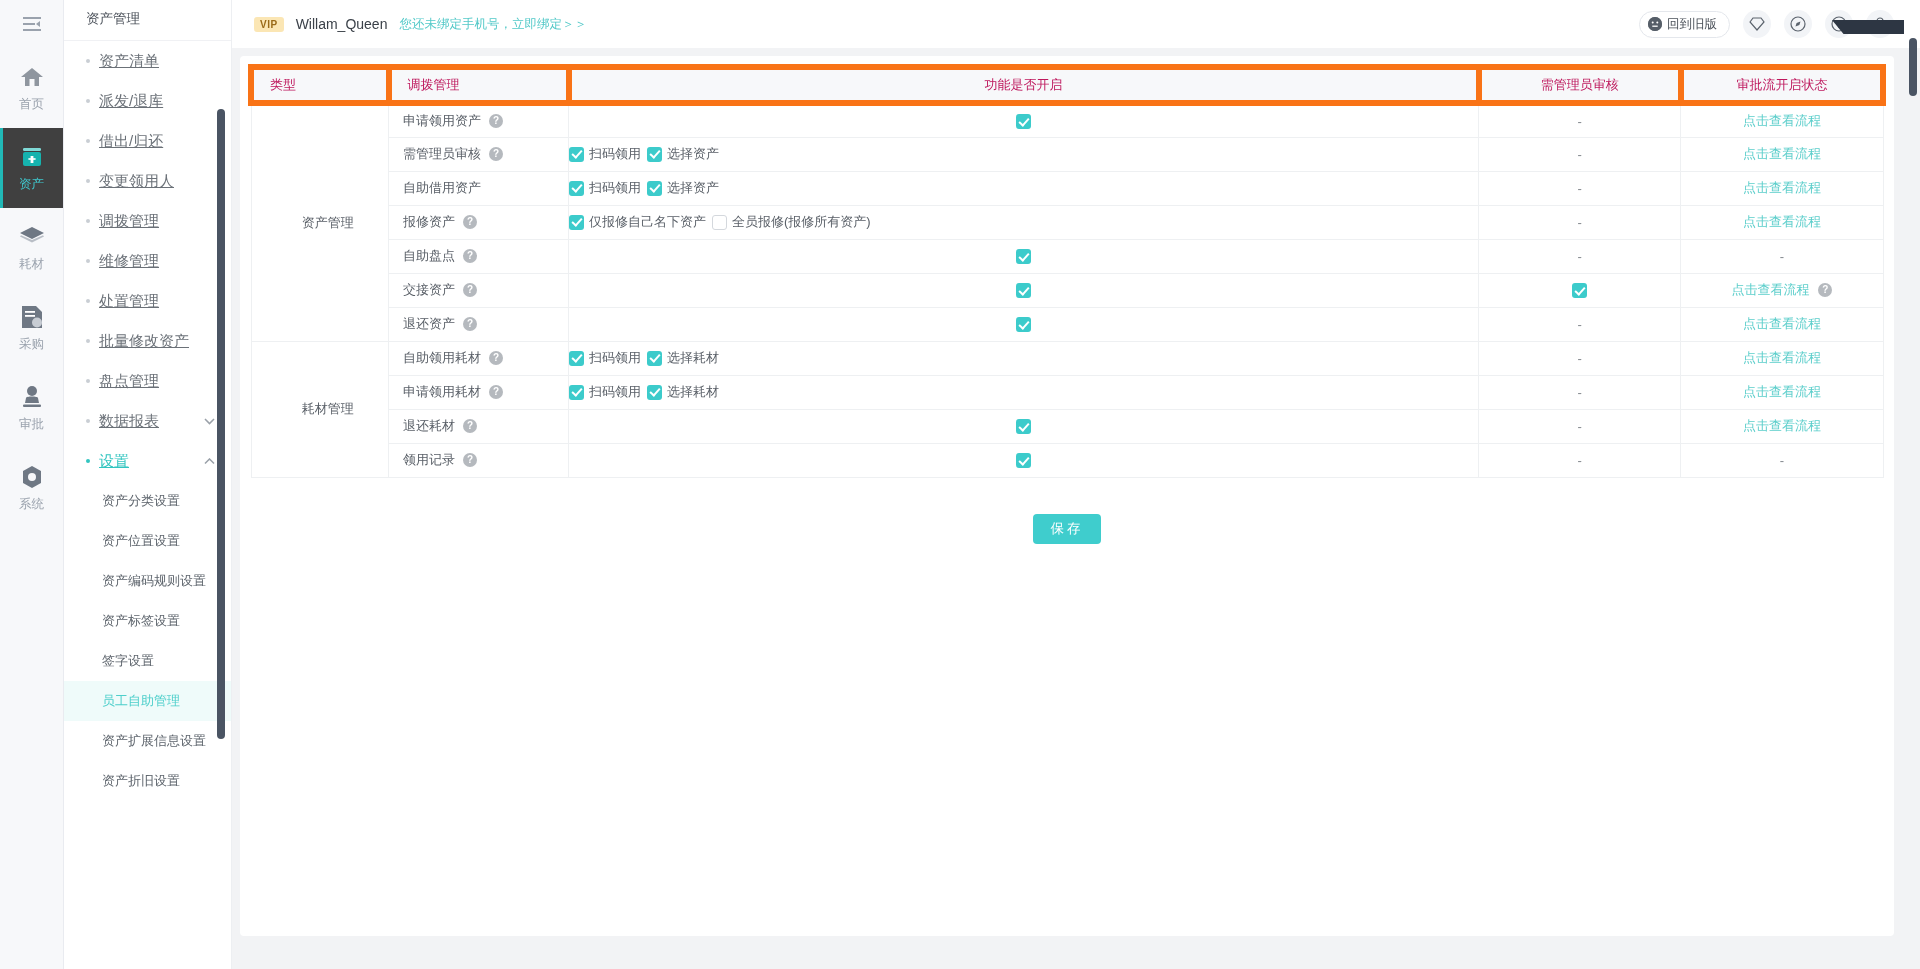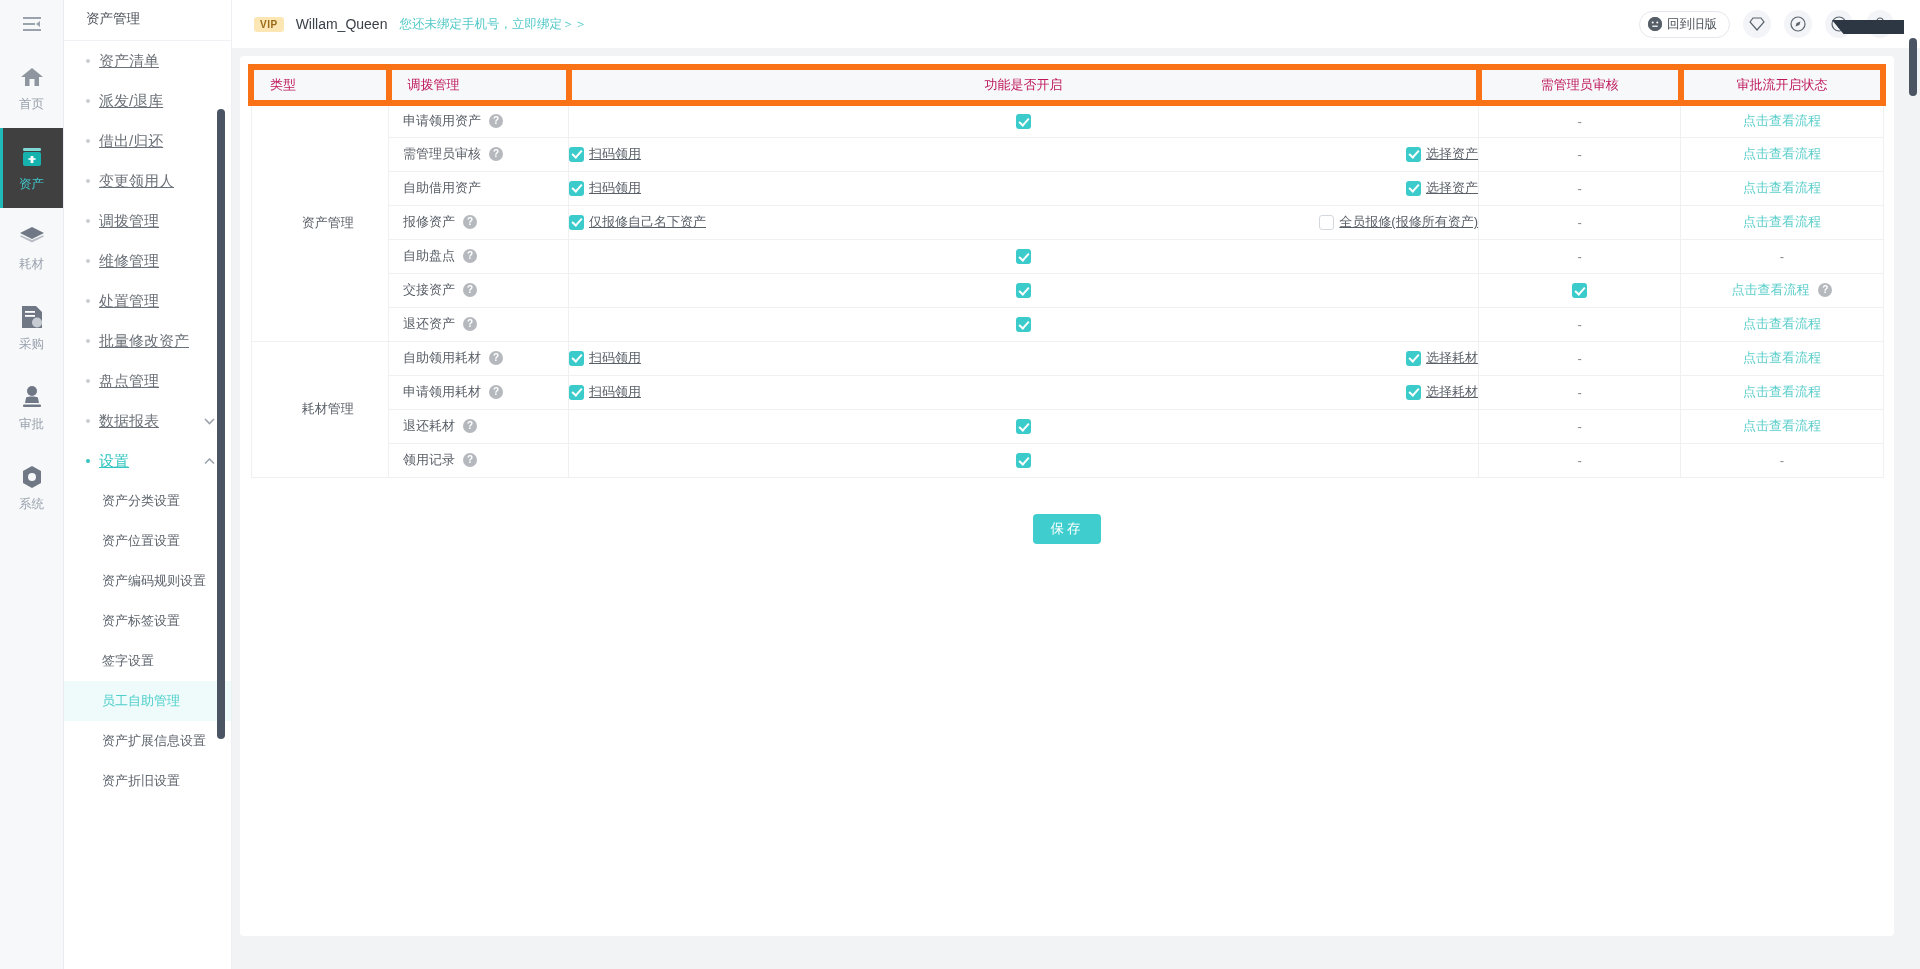--- a/index.html
+++ b/index.html
@@ -131,21 +131,21 @@
   .cb {
     width: 15px; height: 15px; border-radius: 3px; display: inline-block;
     vertical-align: middle; position: relative; flex:none; cursor: pointer;
   }
   .cb.on { background: #3ccbcb; }
   .cb.on::after {
     content: ""; position: absolute; left: 4.5px; top: 1.5px; width: 4px; height: 8px;
     border: solid #fff; border-width: 0 2px 2px 0; transform: rotate(42deg);
   }
   .cb.off { background: #fff; border: 1px solid #d4d8dd; }
-  .opts { display: flex; align-items: center; justify-content: space-between; gap: 24px; text-decoration: underline; }
+  .opts { display: flex; align-items: center; justify-content: flex-start; gap: 6px; }
   .opt { display: flex; align-items: center; gap: 5px; font-size: 13px; color: #5a6068; }
   .lnk { color: #5ccecb; cursor: pointer; font-size: 13px; }
   .flowcell { display:flex; align-items:center; justify-content:center; gap:9px; }
   .dash { color: #84898f; }
 
   .savebar { display: flex; justify-content: center; padding: 36px 0 0 0; }
   .save-btn {
     background: #3fcdcd; color: #fff; border: none; border-radius: 4px;
     width: 68px; height: 30px; font-size: 13.5px; letter-spacing: 3px; cursor: pointer;
     font-family: "Liberation Sans", sans-serif;

